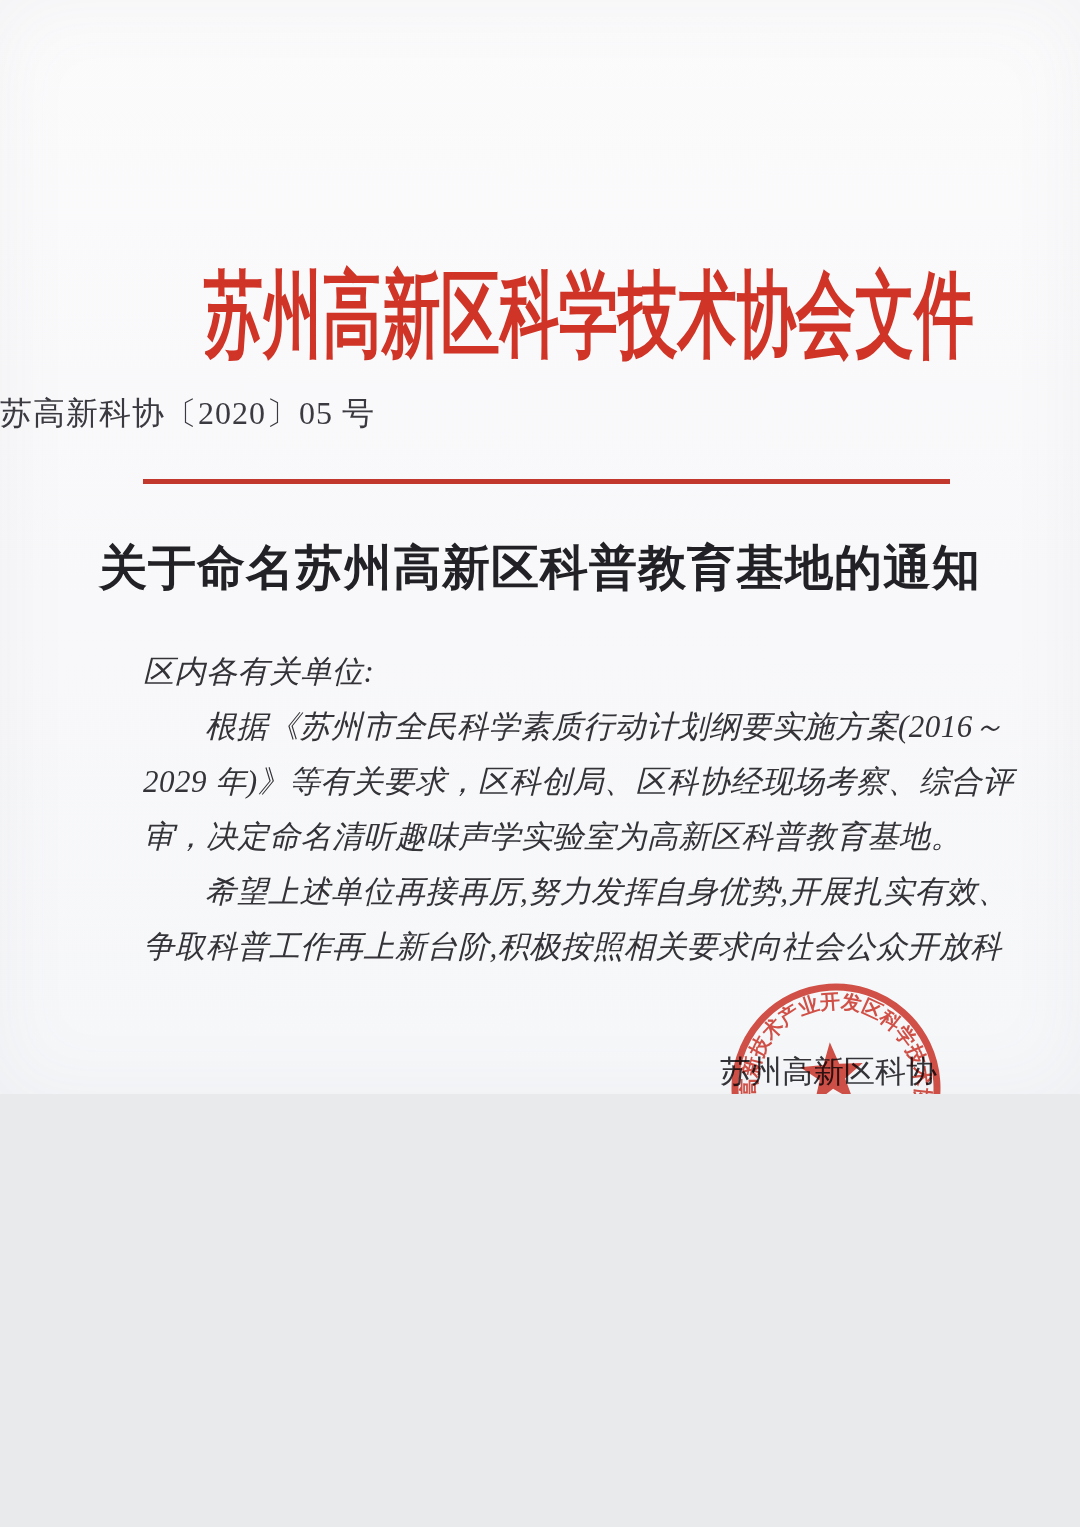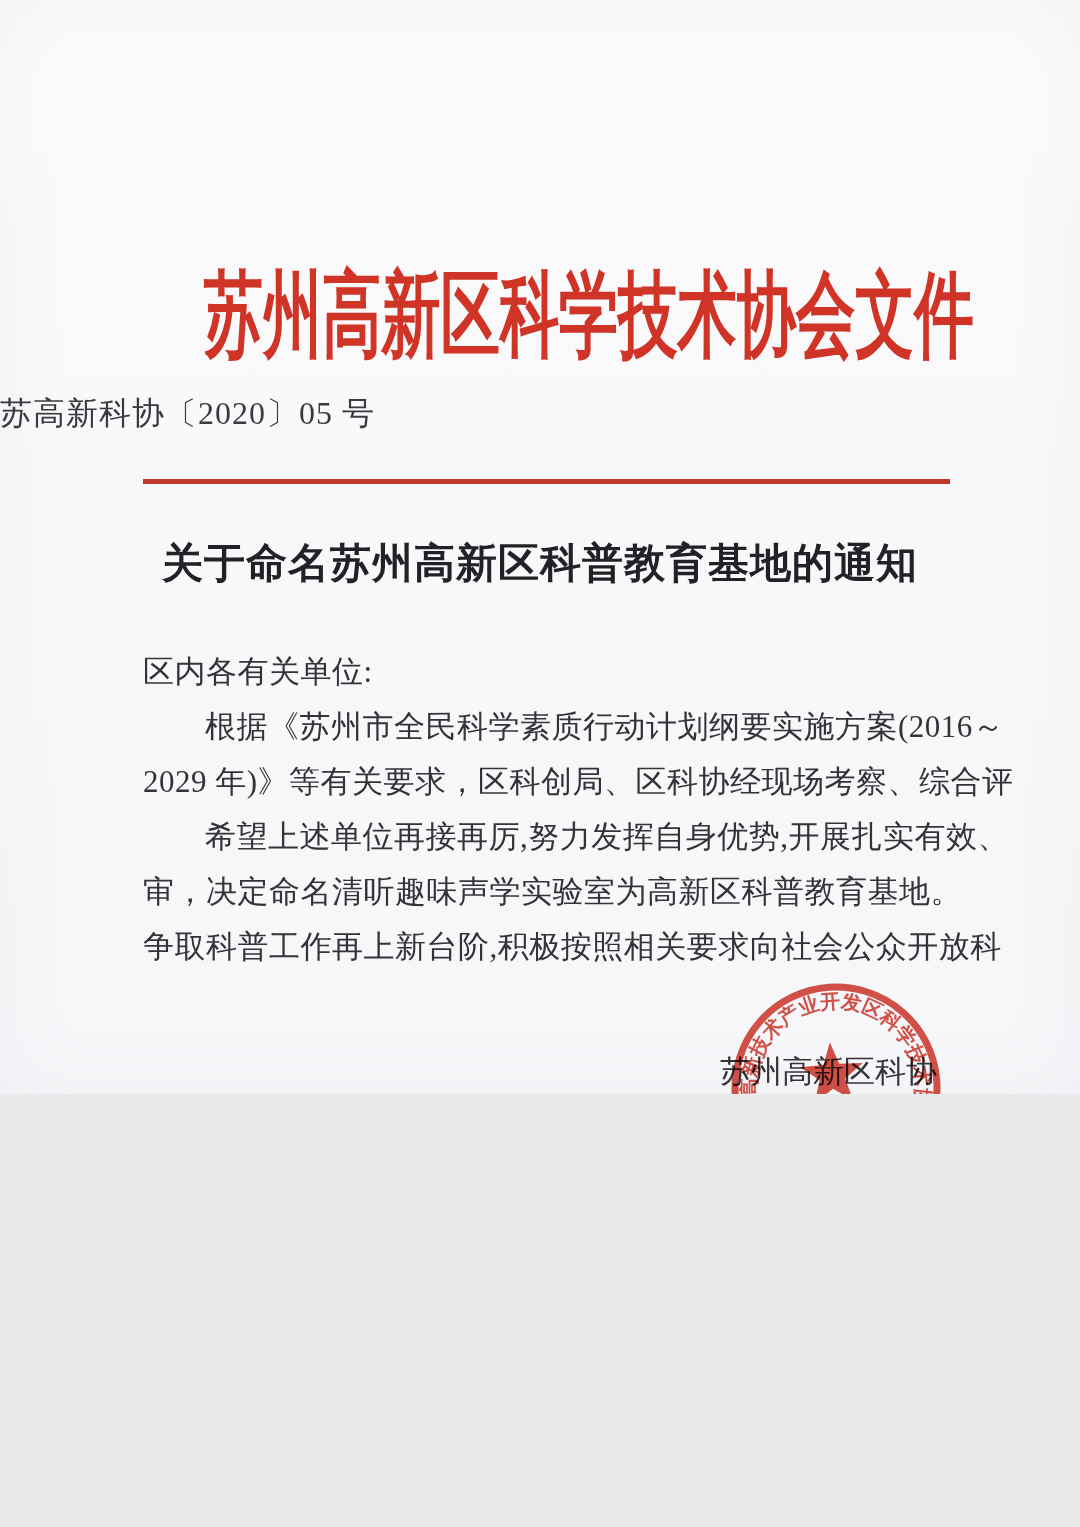--- a/index.html
+++ b/index.html
@@ -35,37 +35,38 @@
   .red-line {
     position: absolute;
     top: 479px; left: 143px;
     width: 807px; height: 5px;
     background: #c2382c;
   }
   .doc-title {
     position: absolute;
     top: 536px; left: 0; width: 100%;
     text-align: center;
-    font-size: 41px;
+    font-size: 48px;
     font-weight: bold;
     color: #222226;
     letter-spacing: 1px;
   }
   .body-lines {
     position: absolute;
     top: 644px; left: 143px;
     width: 816px;
     font-size: 31px;
     color: #333338;
   }
   .body-line {
     line-height: 55px;
     height: 55px;
     white-space: nowrap;
     letter-spacing: 0.5px;
+    font-style: italic;
   }
   .body-line.indent { padding-left: 62px; }
   .signature-block {
     position: absolute;
     top: 1044px; right: 143px;
     text-align: right;
     font-size: 31px;
     color: #333338;
     line-height: 56px;
   }
@@ -89,22 +90,22 @@
   <div class="doc-number">苏高新科协〔2020〕05 号</div>
 
   <div class="red-line"></div>
 
   <div class="doc-title">关于命名苏州高新区科普教育基地的通知</div>
 
   <div class="body-lines">
       <div class="body-line">区内各有关单位:</div>
       <div class="body-line indent">根据《苏州市全民科学素质行动计划纲要实施方案(2016～</div>
       <div class="body-line">2029 年)》等有关要求，区科创局、区科协经现场考察、综合评</div>
+      <div class="body-line">审，决定命名清听趣味声学实验室为高新区科普教育基地。</div>
       <div class="body-line indent">希望上述单位再接再厉,努力发挥自身优势,开展扎实有效、</div>
-      <div class="body-line">审，决定命名清听趣味声学实验室为高新区科普教育基地。</div>
       <div class="body-line">争取科普工作再上新台阶,积极按照相关要求向社会公众开放科</div>
     </div>
 
   <div class="signature-block">
     <div class="signature-name">苏州高新区科协</div>
     <div class="signature-date">2022 年 8 月 15 日</div>
   </div>
 
   <svg class="seal" viewBox="0 0 240 240" xmlns="http://www.w3.org/2000/svg">
     <circle cx="120" cy="120" r="101" fill="none" stroke="#d5453a" stroke-width="7"></circle>

